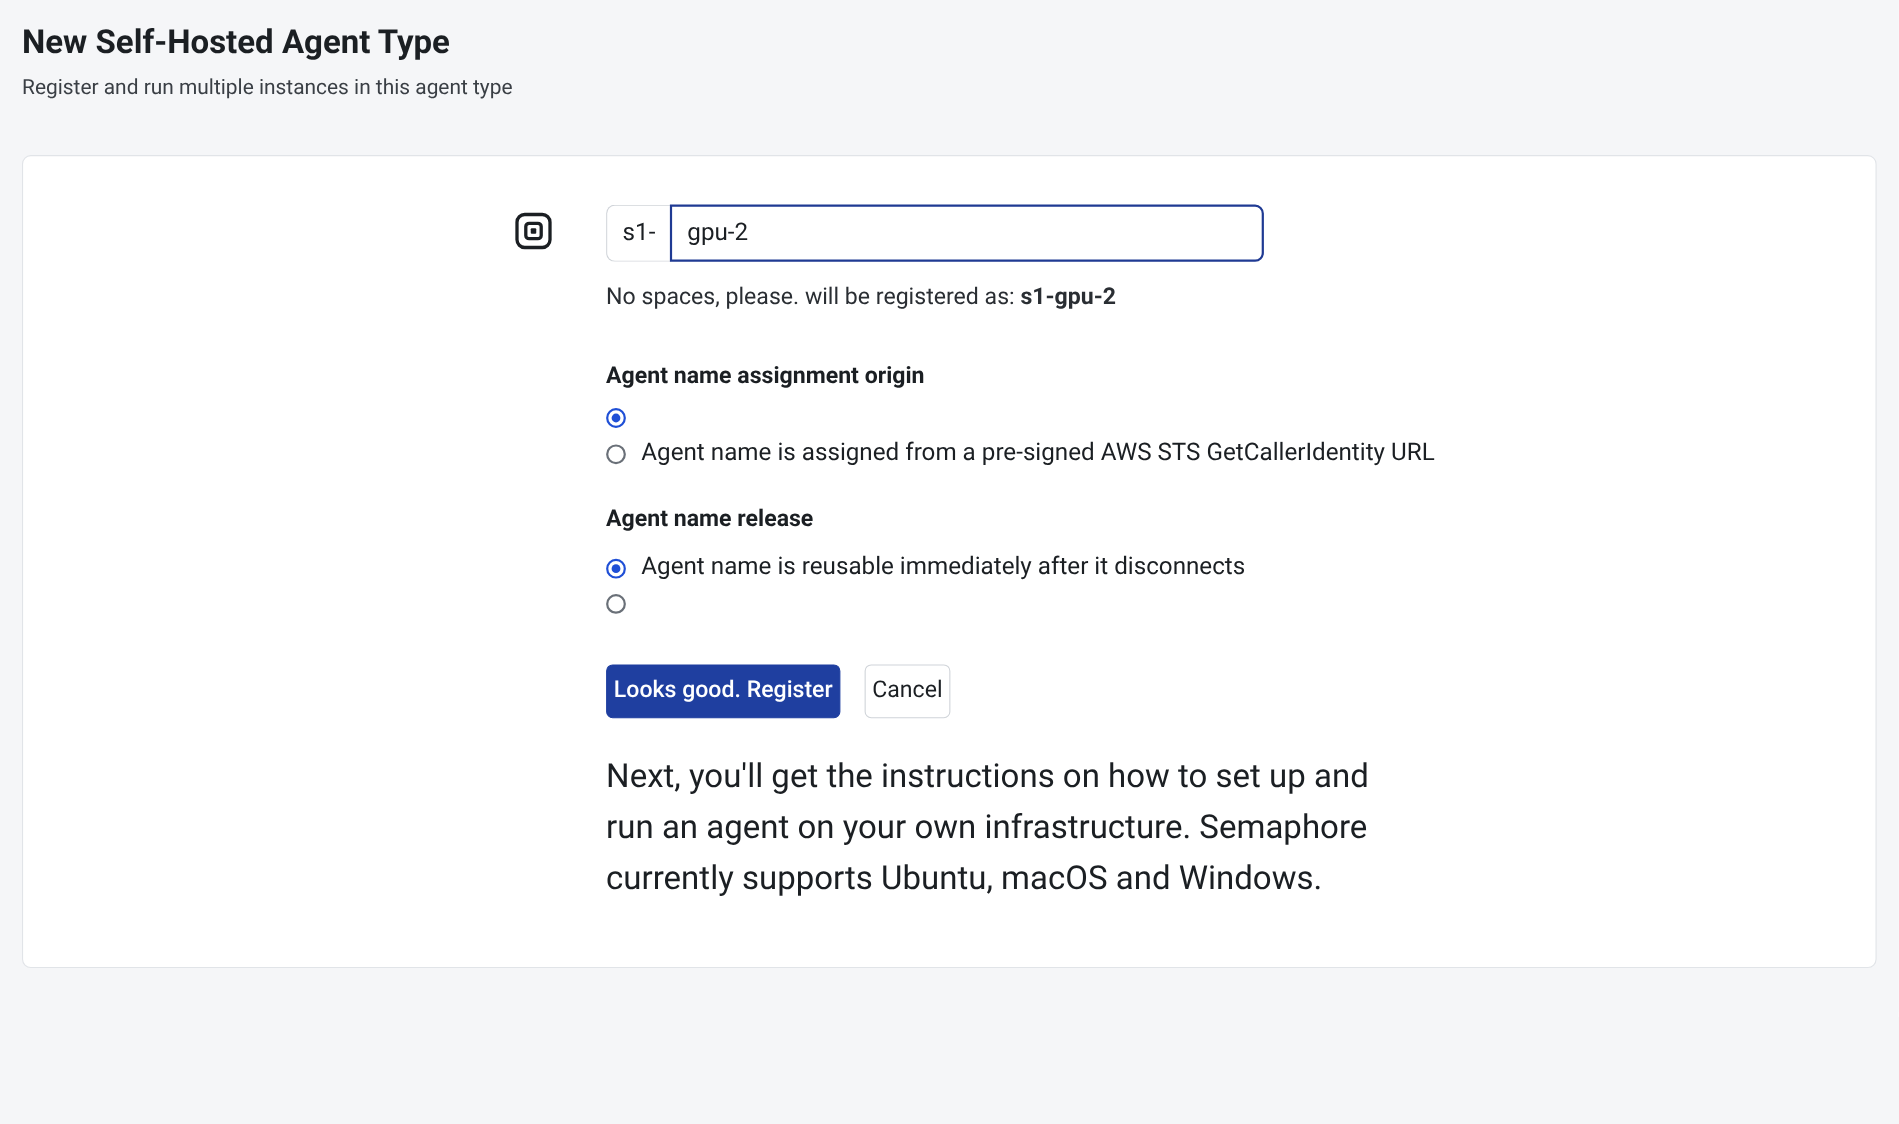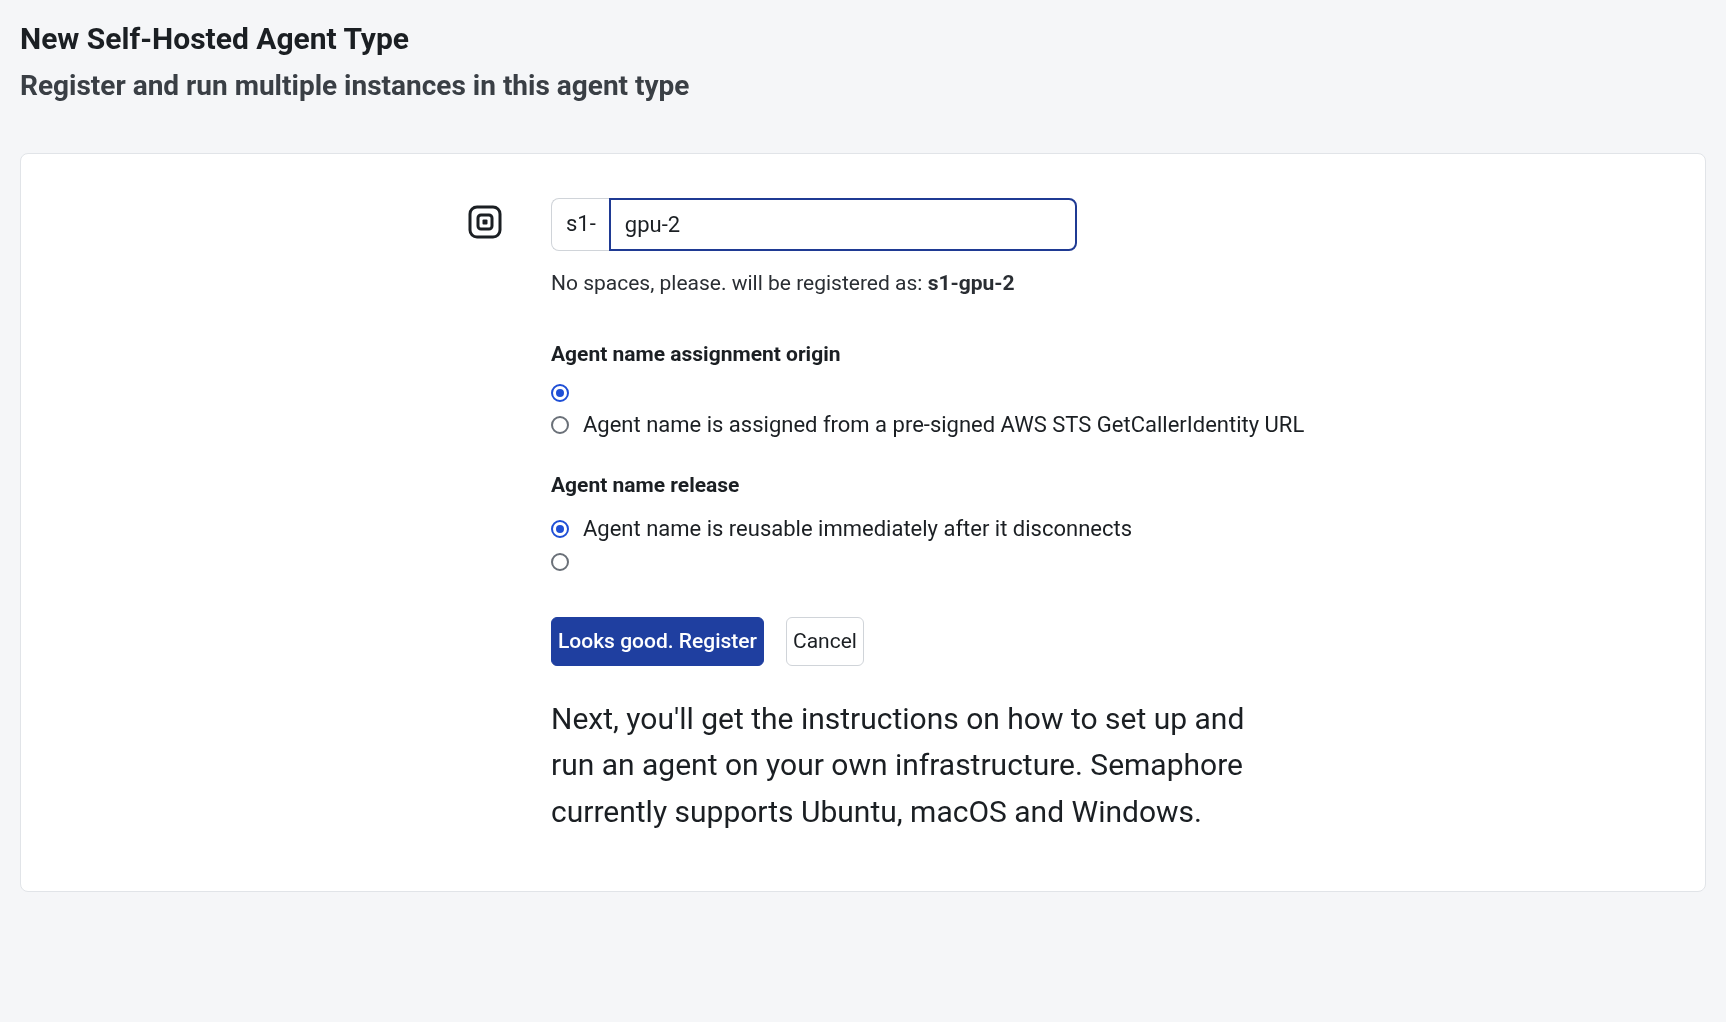--- a/index.html
+++ b/index.html
@@ -13,22 +13,22 @@
   .page {
     padding: 18px 20px 40px 20px;
   }
   .page-title {
     font-size: 30px;
     font-weight: 700;
     color: #1b1f23;
     margin-bottom: 6px;
   }
   .page-subtitle {
-    font-size: 28px;
-    font-weight: 700;
+    font-size: 19px;
+    font-weight: 400;
     color: #3a3f45;
     margin-bottom: 48px;
   }
   .card {
     background: #ffffff;
     border: 1px solid #e1e4e8;
     border-radius: 8px;
     padding: 44px 54px 56px 54px;
   }
   .form-row {
@@ -55,21 +55,21 @@
     border-top-left-radius: 8px;
     border-bottom-left-radius: 8px;
     background: #ffffff;
     padding: 10px 14px;
     font-size: 22px;
     color: #1b1f23;
     display: flex;
     align-items: center;
   }
   .name-input {
-    width: 468px;
+    width: 540px;
     border: 2px solid #1f3a93;
     border-radius: 8px;
     border-top-left-radius: 0;
     border-bottom-left-radius: 0;
     padding: 10px 14px;
     font-size: 22px;
     font-family: inherit;
     color: #1b1f23;
     outline: none;
     margin-left: -1px;

